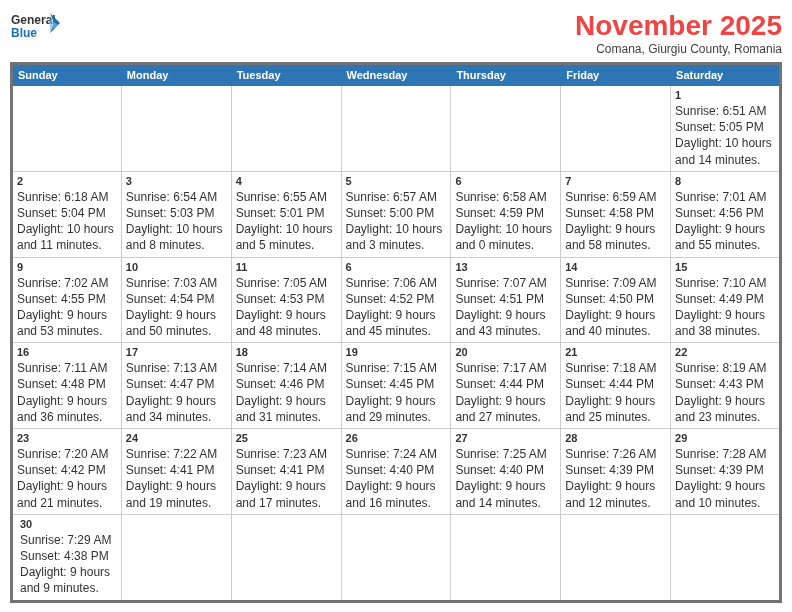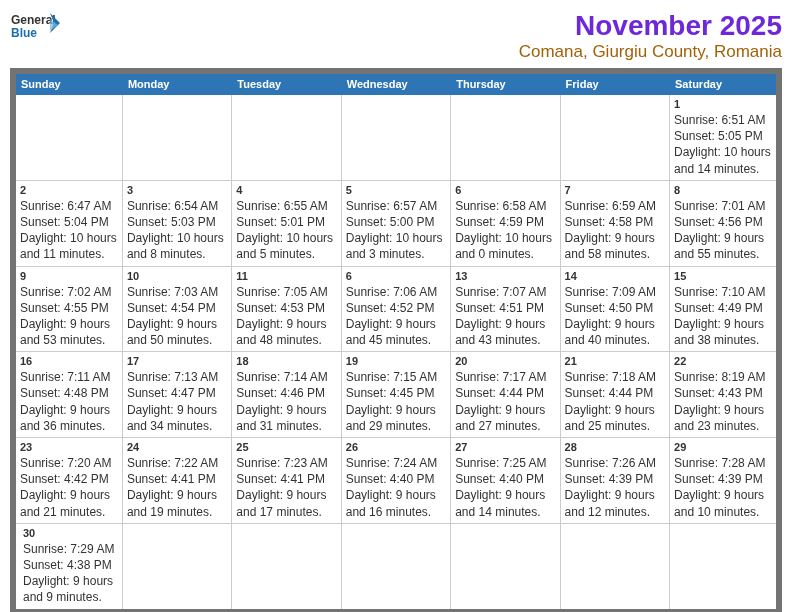--- a/index.html
+++ b/index.html
@@ -26,30 +26,30 @@
       display: flex;
       align-items: center;
       gap: 4px;
     }
     .title-block {
       text-align: right;
     }
     .month-title {
       font-size: 28px;
       font-weight: bold;
-      color: #6d28d9;
+      color: #ef4444;
     }
     .location-title {
-      font-size: 17px;
-      color: #a16207;
+      font-size: 12px;
+      color: #404040;
     }
     .calendar {
       width: 100%;
       border-collapse: collapse;
-      border: 6px solid #737373;
+      border: 3px solid #737373;
     }
     .calendar th {
       background: #2e75b6;
       color: #fff;
       font-size: 11px;
       font-weight: bold;
       padding: 4px 5px;
       text-align: left;
       border: 1px solid #2e75b6;
     }
@@ -122,21 +122,21 @@
         <td class="empty-cell"></td>
         <td>
           <div class="day-number">1</div>
           <div class="day-info">Sunrise: <span>6:51 AM</span><br>Sunset: <span>5:05 PM</span><br>Daylight: <span>10 hours and 14 minutes.</span></div>
         </td>
       </tr>
 
       <tr>
         <td>
           <div class="day-number">2</div>
-          <div class="day-info">Sunrise: <span>6:47 AM</span><br>Sunset: <span>5:04 PM</span><br>Daylight: <span>10 hours and 11 minutes.</span></div>
+          <div class="day-info">Sunrise: <span>6:18 AM</span><br>Sunset: <span>5:04 PM</span><br>Daylight: <span>10 hours and 11 minutes.</span></div>
         </td>
         <td>
           <div class="day-number">3</div>
           <div class="day-info">Sunrise: <span>6:54 AM</span><br>Sunset: <span>5:03 PM</span><br>Daylight: <span>10 hours and 8 minutes.</span></div>
         </td>
         <td>
           <div class="day-number">4</div>
           <div class="day-info">Sunrise: <span>6:55 AM</span><br>Sunset: <span>5:01 PM</span><br>Daylight: <span>10 hours and 5 minutes.</span></div>
         </td>
         <td>

